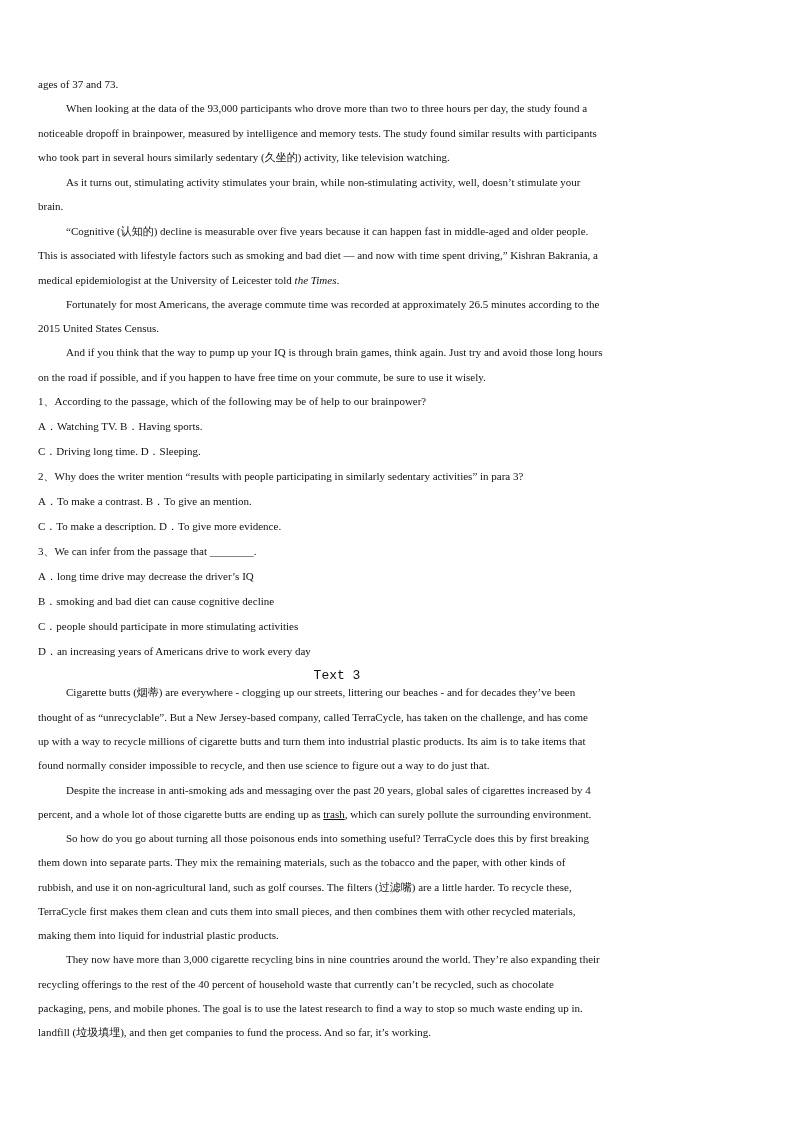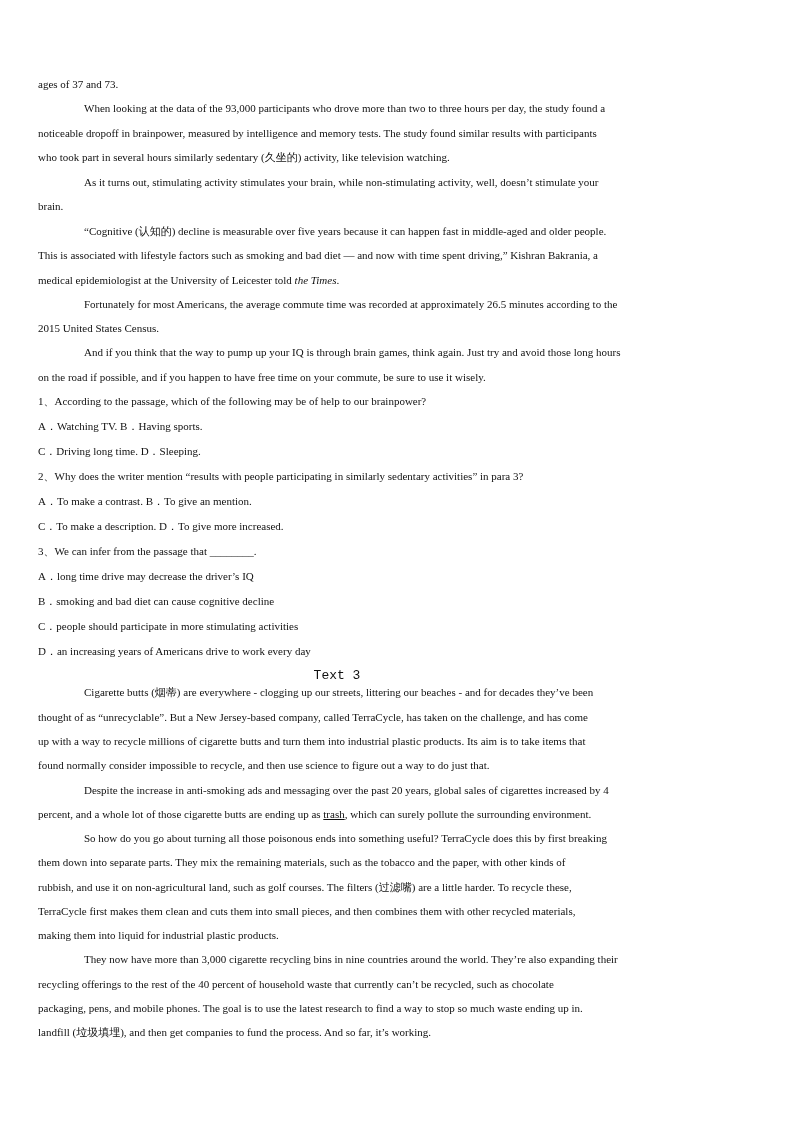--- a/index.html
+++ b/index.html
@@ -1,19 +1,19 @@
 <!DOCTYPE html>
 <html><head>
 <meta charset="utf-8">
 <style>
   html, body { margin:0; padding:0; background:#ffffff; }
   body { width:794px; height:1123px; position:relative; overflow:hidden;
          font-family:"Liberation Serif", serif; color:#111; }
   .ln { position:absolute; left:38px; white-space:nowrap; font-size:11px; line-height:16px; }
-  .ind { left:84px; }
+  .ind { left:66px; }
   .ctr { left:0; width:674px; text-align:center; font-family:"Liberation Mono", monospace; font-size:13px; }
   .u { text-decoration:underline; }
   i { }
 </style>
 </head>
 <body>
 
 <div class="ln" style="top:76px">ages of 37 and 73.</div>
 <div class="ln ind" style="top:100px">When looking at the data of the 93,000 participants who drove more than two to three hours per day, the study found a</div>
 <div class="ln" style="top:125px">noticeable dropoff in brainpower, measured by intelligence and memory tests. The study found similar results with participants</div>
@@ -26,21 +26,21 @@
 <div class="ln ind" style="top:296px">Fortunately for most Americans, the average commute time was recorded at approximately 26.5 minutes according to the</div>
 <div class="ln" style="top:320px">2015 United States Census.</div>
 <div class="ln ind" style="top:344px">And if you think that the way to pump up your IQ is through brain games, think again. Just try and avoid those long hours</div>
 <div class="ln" style="top:369px">on the road if possible, and if you happen to have free time on your commute, be sure to use it wisely.</div>
 
 <div class="ln" style="top:393px">1、According to the passage, which of the following may be of help to our brainpower?</div>
 <div class="ln" style="top:418px">A．Watching TV.    B．Having sports.</div>
 <div class="ln" style="top:443px">C．Driving long time.    D．Sleeping.</div>
 <div class="ln" style="top:468px">2、Why does the writer mention “results with people participating in similarly sedentary activities” in para 3?</div>
 <div class="ln" style="top:493px">A．To make a contrast.    B．To give an mention.</div>
-<div class="ln" style="top:518px">C．To make a description.    D．To give more increased.</div>
+<div class="ln" style="top:518px">C．To make a description.    D．To give more evidence.</div>
 <div class="ln" style="top:543px">3、We can infer from the passage that ________.</div>
 <div class="ln" style="top:568px">A．long time drive may decrease the driver’s IQ</div>
 <div class="ln" style="top:593px">B．smoking and bad diet can cause cognitive decline</div>
 <div class="ln" style="top:618px">C．people should participate in more stimulating activities</div>
 <div class="ln" style="top:643px">D．an increasing years of Americans drive to work every day</div>
 
 <div class="ln ctr" style="top:668px">Text 3</div>
 <div class="ln ind" style="top:684px">Cigarette butts (烟蒂) are everywhere - clogging up our streets, littering our beaches - and for decades they’ve been</div>
 <div class="ln" style="top:709px">thought of as “unrecyclable”. But a New Jersey-based company, called TerraCycle, has taken on the challenge, and has come</div>
 <div class="ln" style="top:733px">up with a way to recycle millions of cigarette butts and turn them into industrial plastic products. Its aim is to take items that</div>

